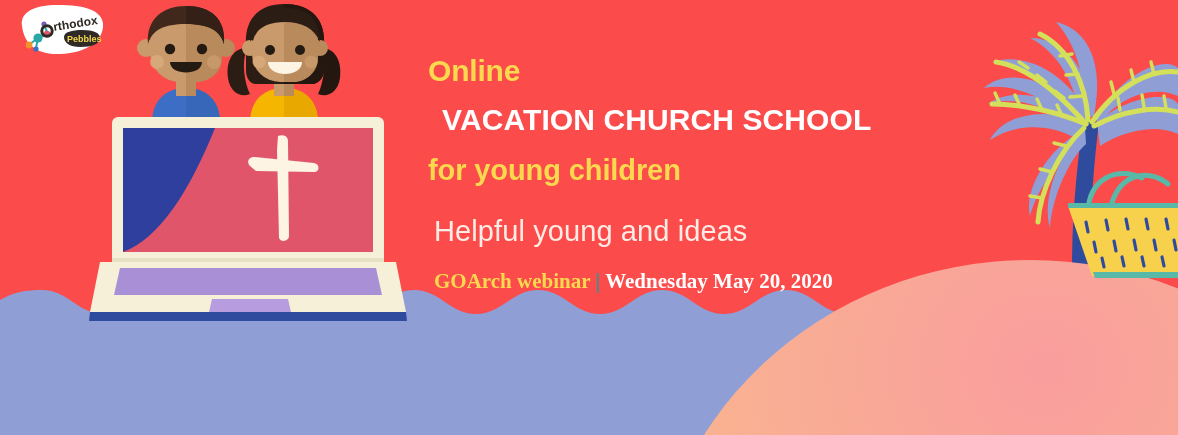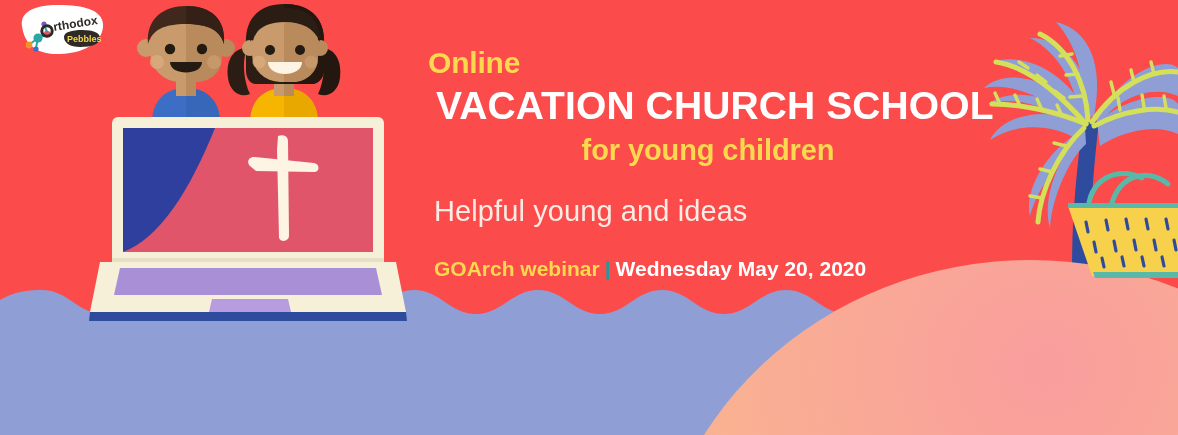--- a/index.html
+++ b/index.html
@@ -33,63 +33,63 @@
   #logo {
     left: 14px;
     top: 4px;
     width: 92px;
     height: 52px;
   }
 
   
   #text-block {
     left: 428px;
-    top: 46px;
+    top: 54px;
     width: 560px;
   }
   .line-online {
     color: #fbd94f;
     font-size: 30px;
     font-weight: bold;
     letter-spacing: -0.2px;
     line-height: 34px;
     margin: 0;
   }
   .line-title {
     color: #ffffff;
-    font-size: 39px;
+    font-size: 30px;
     font-weight: bold;
     letter-spacing: 0.1px;
     line-height: 36px;
-    margin: 8px;
+    margin: 14px;
     white-space: nowrap;
   }
   .line-for {
     color: #fbd94f;
     font-size: 29px;
     font-weight: bold;
     letter-spacing: -0.1px;
     line-height: 36px;
     margin: 0;
-    text-align: center;
   }
   .line-sub {
     color: #fdece4;
     font-size: 29px;
     font-weight: normal;
     letter-spacing: 0.1px;
     line-height: 34px;
     margin: 26px 0 0 6px;
   }
   .line-date {
-    margin: 28px 0 0 6px;
+    margin: 20px 0 0 6px;
     font-size: 21px;
     font-weight: bold;
     line-height: 26px;
     white-space: nowrap;
+    font-family: Liberation Serif, serif;
   }
   .date-host { color: #fbd94f; }
   .date-sep  { color: #1f9b9b; padding: 0 5px; }
   .date-when { color: #ffffff; }
 </style>
 </head>
 <body>
 
 <div id="banner">
 

